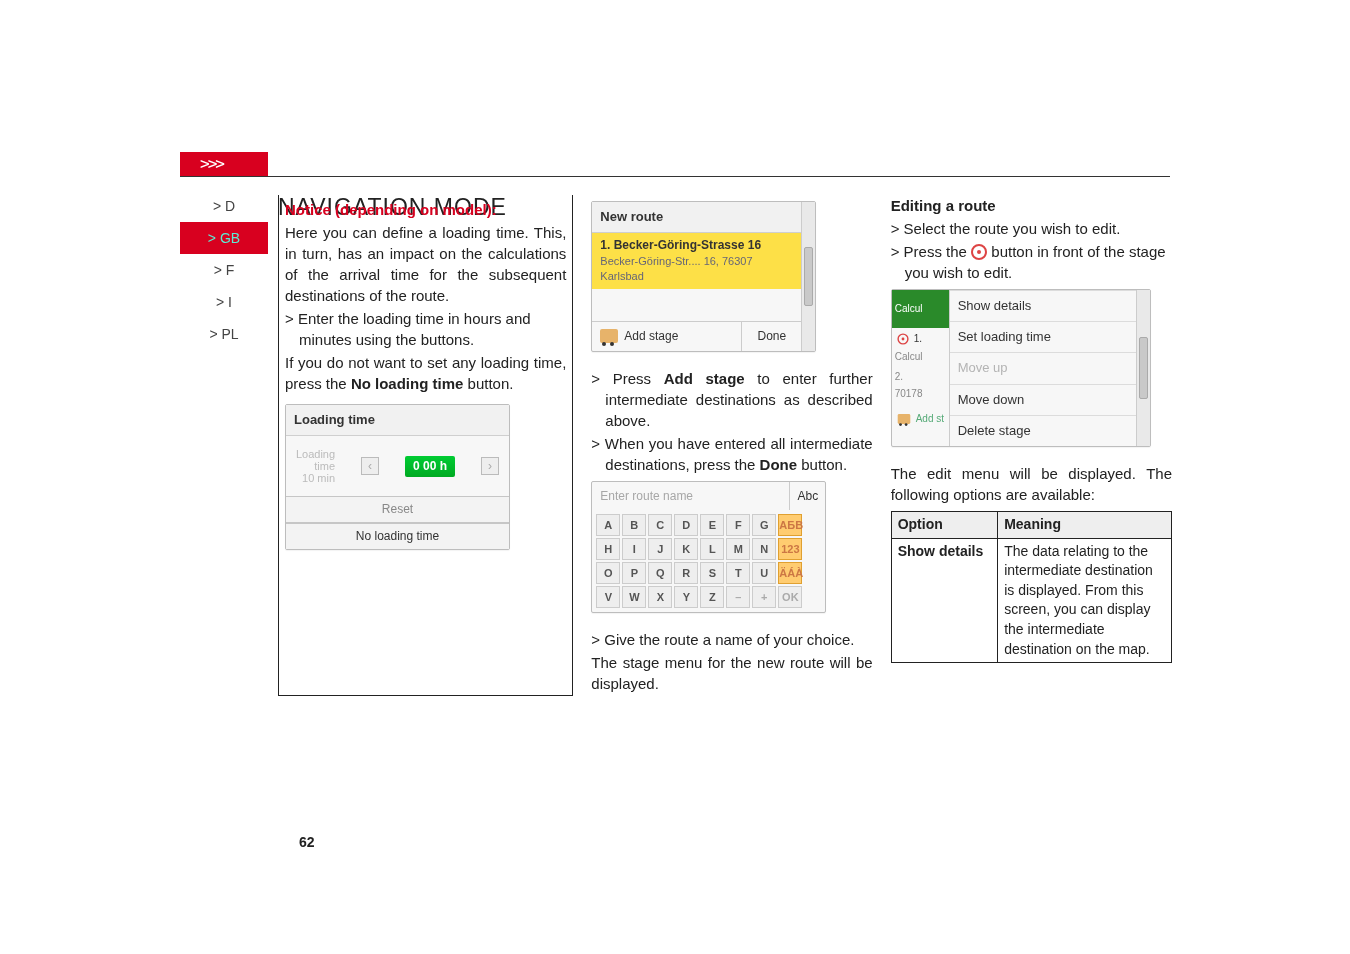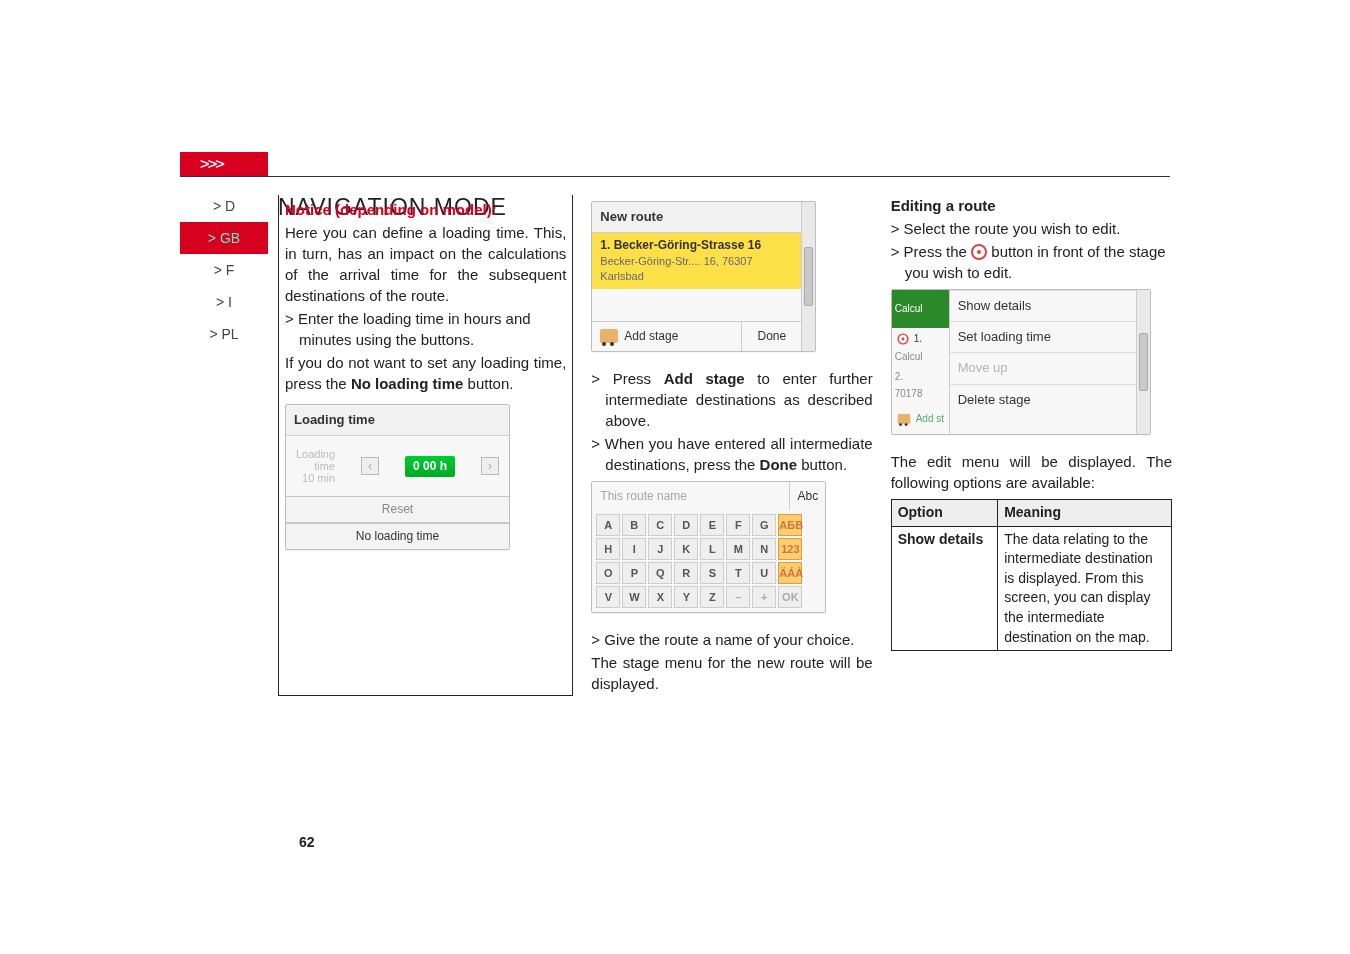--- a/index.html
+++ b/index.html
@@ -280,21 +280,21 @@
 
       <p class="indent" style="text-align:justify">
         <span>&gt; Press </span><b>Add stage</b><span> to enter further intermediate destinations as described above.</span>
       </p>
       <p class="indent" style="text-align:justify">
         <span>&gt; When you have entered all intermediate destinations, press the </span><b>Done</b><span> button.</span>
       </p>
 
       <div class="ss" style="width:235px;">
         <div style="display:flex">
-          <div style="flex:1;padding:6px 8px;color:#a7a7a7;font-size:12px">This route name</div>
+          <div style="flex:1;padding:6px 8px;color:#a7a7a7;font-size:12px">Enter route name</div>
           <div style="width:36px;text-align:center;border-left:1px solid #ccc;padding:6px 0;font-size:12px">Abc</div>
         </div>
         <div class="kbd-grid">
           <div>A</div>
             <div>B</div>
             <div>C</div>
             <div>D</div>
             <div>E</div>
             <div>F</div>
             <div>G</div>
@@ -351,20 +351,21 @@
           <div style="padding:0 3px 3px;color:#888">70178</div>
           <div style="padding:8px 3px;color:#5a7;display:flex;align-items:center;gap:3px">
               <span class="truck-icon" style="transform:scale(.7)"></span>
               <span>Add st</span>
             </div>
         </div>
         <div class="menu-list" style="flex:1">
           <div class="mi">Show details</div>
           <div class="mi">Set loading time</div>
           <div class="mi dim">Move up</div>
+          <div class="mi">Move down</div>
           <div class="mi">Delete stage</div>
         </div>
         <div class="scroll-slot">
             <div class="thumb"></div>
           </div>
       </div>
 
       <p style="text-align:justify">The edit menu will be displayed. The following options are available:</p>
 
       <table class="opt">

